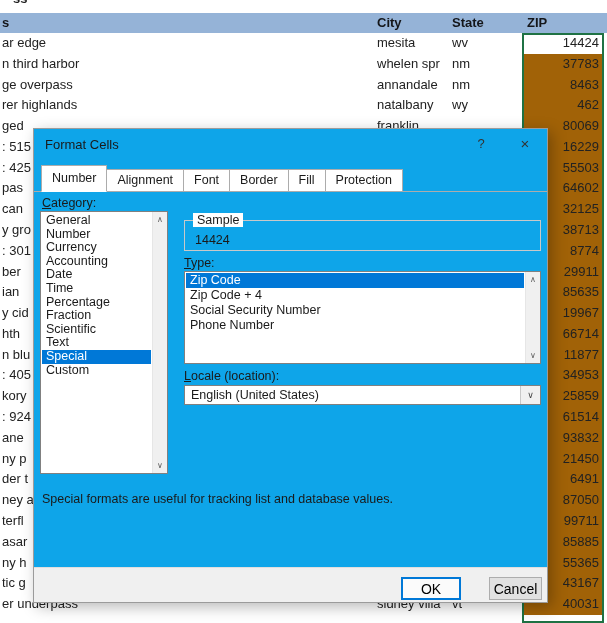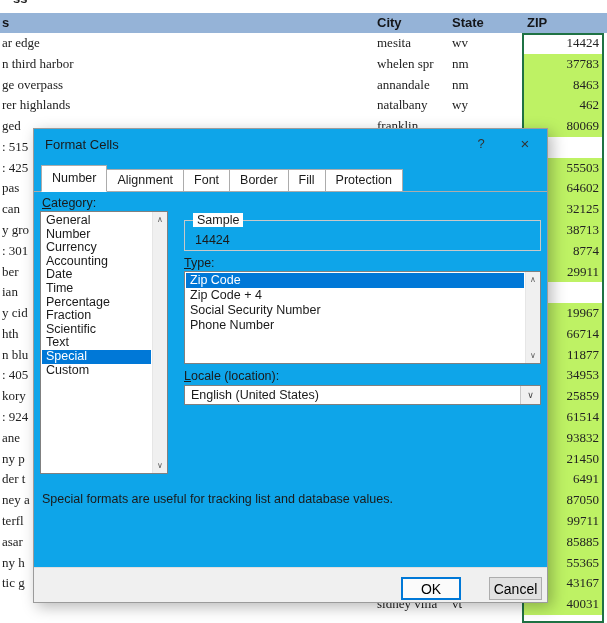--- a/index.html
+++ b/index.html
@@ -7,27 +7,27 @@
     position:relative;width:607px;height:623px;overflow:hidden;background:#fff;
     font-family:"Liberation Sans",sans-serif;color:#1f1f1f;
   }
   
   .clip-top{position:absolute;left:13px;top:0;width:26px;height:5px;overflow:hidden;}
   .clip-top span{display:block;margin-top:-9px;font-weight:bold;font-size:13px;}
   .sheet-header{position:absolute;left:0;top:13px;width:607px;height:20px;background:#95B3D7;}
   .sheet-header span{position:absolute;top:0;font-weight:bold;font-size:13px;line-height:20px;color:#14161a;white-space:nowrap;}
   .h-addr{left:2px;} .h-city{left:377px;} .h-state{left:452px;} .h-zip{left:527px;}
   .sheet-row{position:absolute;left:0;top:calc(33px + var(--i) * 20.78px);width:607px;height:20.78px;
-             font-size:13px;line-height:20.78px;color:#222;font-family:Liberation Serif, serif;}
+             font-size:13px;line-height:20.78px;color:#222;}
   .sheet-row span{position:absolute;top:0;white-space:nowrap;overflow:hidden;}
   .c-addr{left:2px;width:340px;}
   .c-city{left:377px;width:74px;}
   .c-state{left:452px;width:60px;}
   .c-zip{left:524px;width:78px;text-align:right;padding-right:3px;box-sizing:border-box;}
-  .sheet-row:not(:first-child) .c-zip{background:#bef264;}
+  .sheet-row:not(:first-child) .c-zip{background:#a16207;}
   .selection-border{position:absolute;left:522px;top:33px;width:82px;height:590px;
                     border:2px solid #1F7244;box-sizing:border-box;pointer-events:none;}
   
   .dialog{position:absolute;left:33px;top:128px;width:515px;height:475px;background:#0ea5e9;
           border:1px solid #9B9B9B;box-shadow:4px 4px 14px rgba(0,0,0,.28);box-sizing:border-box;
           font-size:12.5px;color:#1a1a1a;}
   .dlg-title{position:absolute;left:11px;top:8px;font-size:13px;}
   .tb-btn{position:absolute;top:3px;width:30px;height:23px;background:none;border:none;padding:0;
           font-family:inherit;font-size:13px;color:#333;text-align:center;line-height:23px;cursor:default;}
   .help-btn{left:432px;} .close-btn{left:476px;font-size:15px;}
@@ -108,20 +108,21 @@
       <div class="sheet-row" style="--i: 4;">
       <span class="c-addr">ged</span>
       <span class="c-city">franklin</span>
       <span class="c-state"></span>
       <span class="c-zip">80069</span>
     </div>
       <div class="sheet-row" style="--i: 5;">
       <span class="c-addr">: 515</span>
       <span class="c-city"></span>
       <span class="c-state"></span>
+      <span class="c-zip">16229</span>
     </div>
       <div class="sheet-row" style="--i: 6;">
       <span class="c-addr">: 425</span>
       <span class="c-city"></span>
       <span class="c-state"></span>
       <span class="c-zip">55503</span>
     </div>
       <div class="sheet-row" style="--i: 7;">
       <span class="c-addr">pas</span>
       <span class="c-city"></span>
@@ -149,20 +150,21 @@
       <div class="sheet-row" style="--i: 11;">
       <span class="c-addr">ber</span>
       <span class="c-city"></span>
       <span class="c-state"></span>
       <span class="c-zip">29911</span>
     </div>
       <div class="sheet-row" style="--i: 12;">
       <span class="c-addr">ian</span>
       <span class="c-city"></span>
       <span class="c-state"></span>
+      <span class="c-zip">85635</span>
     </div>
       <div class="sheet-row" style="--i: 13;">
       <span class="c-addr">y cid</span>
       <span class="c-city"></span>
       <span class="c-state"></span>
       <span class="c-zip">19967</span>
     </div>
       <div class="sheet-row" style="--i: 14;">
       <span class="c-addr">hth</span>
       <span class="c-city"></span>
@@ -235,20 +237,21 @@
       <span class="c-state"></span>
       <span class="c-zip">55365</span>
     </div>
       <div class="sheet-row" style="--i: 26;">
       <span class="c-addr">tic g</span>
       <span class="c-city"></span>
       <span class="c-state"></span>
       <span class="c-zip">43167</span>
     </div>
       <div class="sheet-row" style="--i: 27;">
+      <span class="c-addr">er underpass</span>
       <span class="c-city">sidney villa</span>
       <span class="c-state">vt</span>
       <span class="c-zip">40031</span>
     </div>
     </div>
 
   <div class="selection-border"></div>
 </div>
 
 <div class="dialog">

